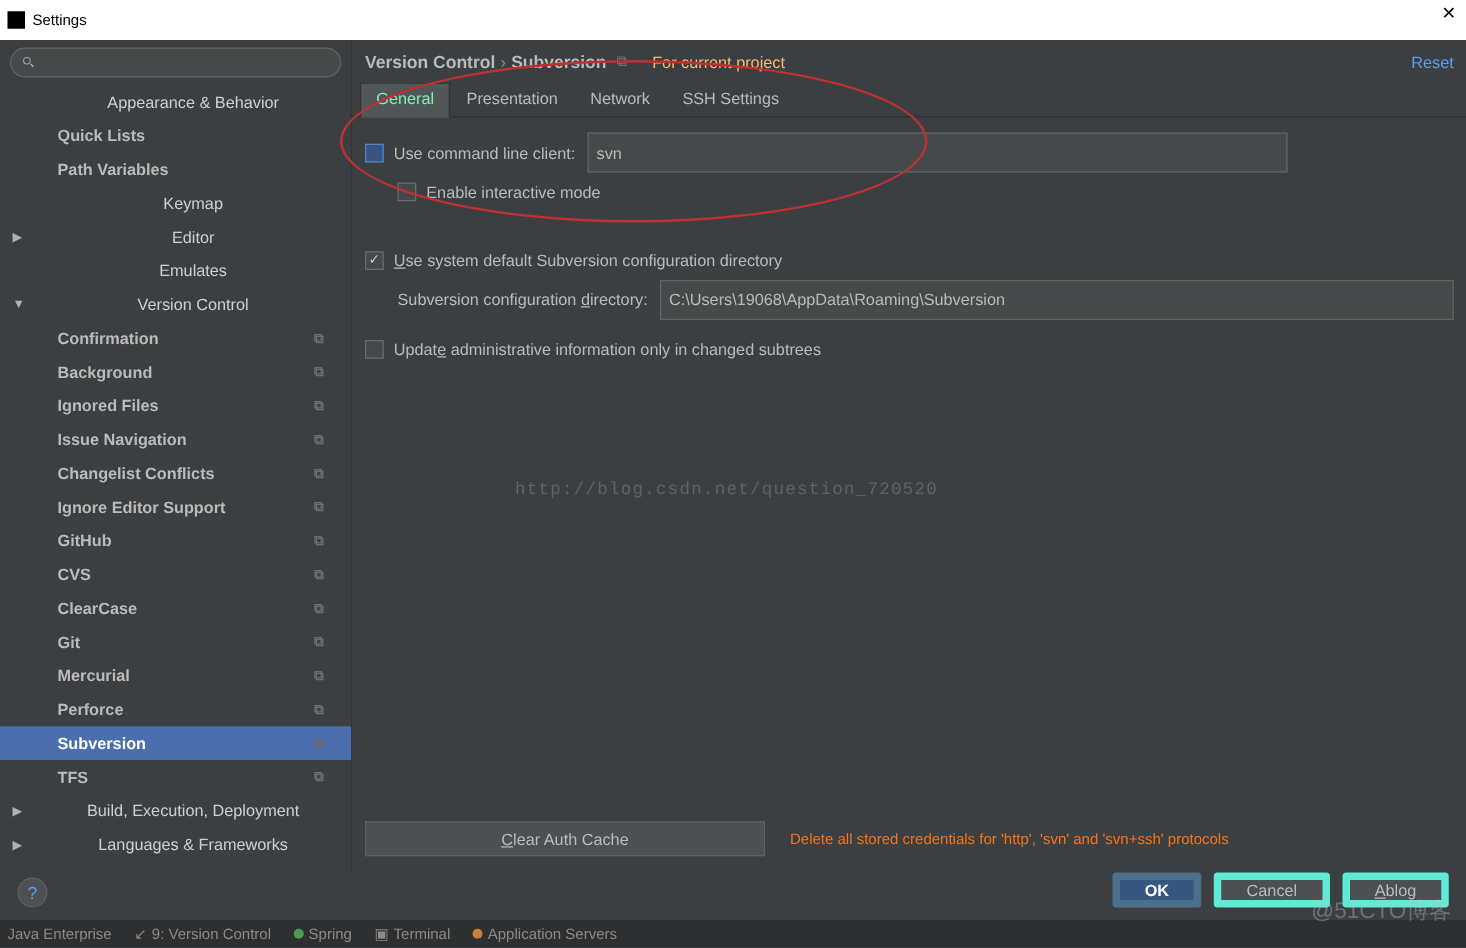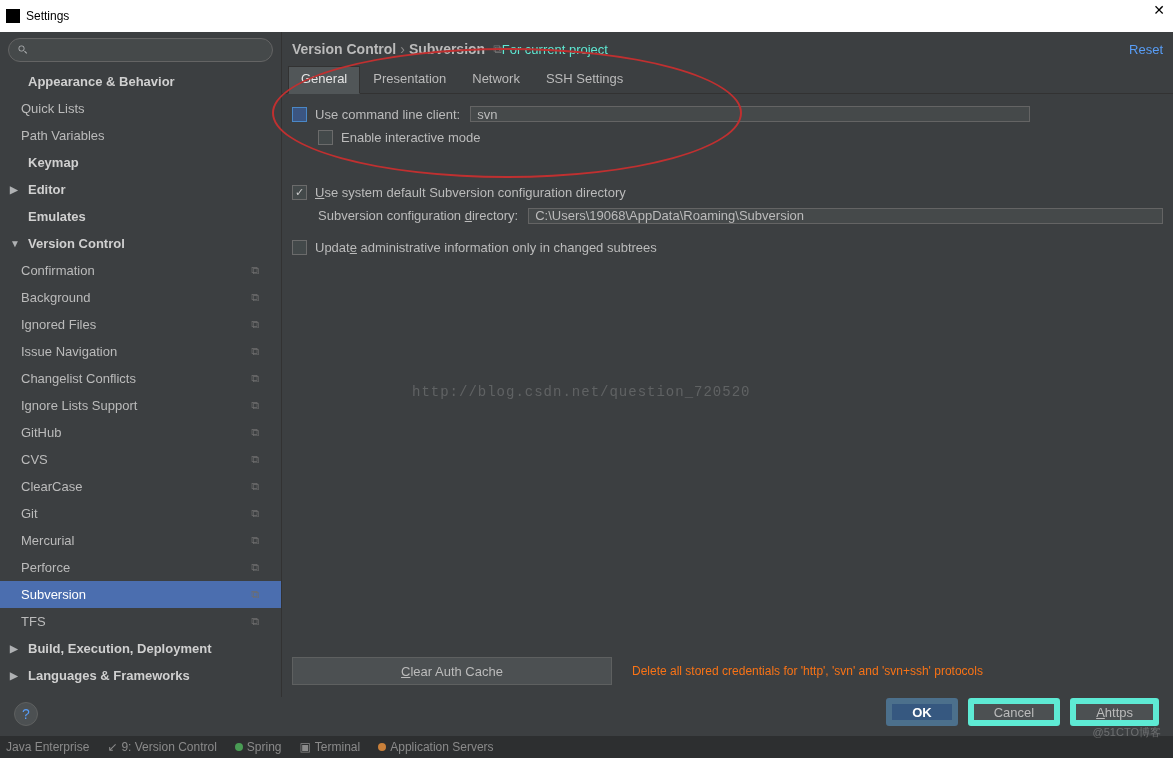--- a/index.html
+++ b/index.html
@@ -11,46 +11,46 @@
 
 .main { display: flex; height: 665px; background: #3c3f41; }
 
 .sidebar { width: 282px; background: #3c3f41; border-right: 1px solid #323232; display: flex; flex-direction: column; }
 .search-wrap { padding: 6px 8px; }
 .search-box { width: 100%; height: 24px; background: #45494a; border: 1px solid #646464; border-radius: 12px; display: flex; align-items: center; padding: 0 8px; }
 .search-box svg { width: 12px; height: 12px; fill: #afb1b3; }
 
 .tree { flex: 1; overflow-y: auto; font-size: 13px; }
 .tree-item { display: flex; align-items: center; height: 27px; padding-left: 28px; cursor: pointer; position: relative; color: #bbbbbb; }
-.tree-item.bold { font-weight: bold; color: #d0d0d0; }
+.tree-item.bold { font-weight: normal; color: #d0d0d0; justify-content: center; }
 .tree-item.level0 { padding-left: 28px; }
-.tree-item.level1 { padding-left: 21px; }
+.tree-item.level1 { padding-left: 46px; font-weight: bold; }
 .tree-item.selected { background: #4b6eaf; color: #fff; }
 .tree-item .arrow { position: absolute; left: 10px; width: 10px; font-size: 10px; color: #afb1b3; }
 .tree-item .copy-icon { position: absolute; right: 22px; color: #6e6e6e; font-size: 11px; }
 
 .content { flex: 1; display: flex; flex-direction: column; background: #3c3f41; }
 .breadcrumb { height: 34px; display: flex; align-items: center; padding: 0 10px; font-size: 14px; }
 .breadcrumb .crumb { color: #bbbbbb; font-weight: bold; }
 .breadcrumb .sep { margin: 0 4px; color: #888; }
 .breadcrumb .scope-icon { margin-left: 8px; color: #787878; font-size: 12px; }
-.breadcrumb .scope-text { margin-left: 0; color: #5eead4; font-size: 13px; }
+.breadcrumb .scope-text { margin-left: 20px; color: #fdba74; font-size: 13px; }
 .breadcrumb .reset { margin-left: auto; color: #589df6; font-size: 13px; cursor: pointer; }
 
 .tabs { display: flex; border-bottom: 1px solid #323232; padding-left: 6px; height: 28px; }
 .tab { padding: 4px 12px; font-size: 13px; color: #bbbbbb; border: 1px solid transparent; border-bottom: none; cursor: pointer; }
-.tab.active { background: #515658; border: 1px solid #323232; border-bottom: 1px solid #515658; color: #e5e5e5; margin-bottom: -1px; }
+.tab.active { background: #515658; border: 1px solid #323232; border-bottom: 1px solid #515658; color: #86efac; margin-bottom: -1px; }
 
 .panel { flex: 1; padding: 12px 10px; overflow: hidden; position: relative; }
 .row { display: flex; align-items: center; margin-bottom: 8px; font-size: 13px; }
 .row.indent { padding-left: 26px; }
 .checkbox { width: 15px; height: 15px; border: 1px solid #6b6b6b; background: #43494a; margin-right: 8px; display: inline-flex; align-items: center; justify-content: center; flex-shrink: 0; }
 .checkbox.checked::after { content: "✓"; color: #ccc; font-size: 11px; line-height: 1; }
 .checkbox.blue { border-color: #4a88c7; background: #3b5581; }
-.text-input { background: #45494a; border: 1px solid #646464; color: #bbbbbb; height: 16px; padding: 0 6px; font-size: 13px; }
+.text-input { background: #45494a; border: 1px solid #646464; color: #bbbbbb; height: 32px; padding: 0 6px; font-size: 13px; }
 .text-input.svn { margin-left: 10px; width: 560px; }
 .desc { font-size: 13px; color: #8a8a8a; padding-left: 26px; line-height: 1.5; margin-bottom: 12px; }
 .config-label { margin-right: 10px; }
 .config-input { flex: 1; }
 .underline { text-decoration: underline; }
 
 .watermark { position: absolute; left: 130px; top: 290px; font-family: "Courier New", monospace; font-size: 14px; color: rgba(180,180,180,0.3); letter-spacing: 1px; }
 
 .clear-row { display: flex; align-items: center; gap: 20px; position: absolute; bottom: 12px; left: 10px; right: 10px; }
 .clear-btn { width: 320px; height: 28px; background: #4c5052; border: 1px solid #5e6060; color: #bbbbbb; font-size: 13px; cursor: pointer; }
@@ -63,21 +63,21 @@
 .help-btn { position: absolute; bottom: 32px; left: 14px; width: 24px; height: 24px; border-radius: 50%; background: #4c5052; border: 1px solid #5e6060; color: #589df6; font-size: 14px; display: flex; align-items: center; justify-content: center; cursor: pointer; }
 
 .statusbar { position: absolute; bottom: 0; left: 0; right: 0; height: 22px; background: #2d2f30; display: flex; align-items: center; font-size: 12px; color: #8a8a8a; padding: 0 6px; gap: 18px; }
 .statusbar .item { display: flex; align-items: center; gap: 4px; }
 .statusbar .dot { width: 8px; height: 8px; border-radius: 50%; display: inline-block; }
 .statusbar .green { background: #499c54; }
 .statusbar .orange { background: #c9803a; }
 
 .ellipse-annot { position: absolute; left: 272px; top: 48px; width: 470px; height: 130px; border: 2px solid #c03030; border-radius: 50%; pointer-events: none; z-index: 50; }
 
-.cto-mark { position: absolute; right: 12px; bottom: 18px; font-size: 11px; color: rgba(200,200,200,0.35); }
+.cto-mark { position: absolute; right: 12px; bottom: 18px; font-size: 18px; color: rgba(200,200,200,0.35); }
 </style>
 </head>
 <body>
 
 <div class="titlebar">
   <span class="app-icon"></span>
   <span>Settings</span>
   <span class="close-x">✕</span>
 </div>
 
@@ -129,21 +129,21 @@
         </div>
         <div class="tree-item level1">
           <span>Issue Navigation</span>
           <span class="copy-icon">⧉</span>
         </div>
         <div class="tree-item level1">
           <span>Changelist Conflicts</span>
           <span class="copy-icon">⧉</span>
         </div>
         <div class="tree-item level1">
-          <span>Ignore Lists Support</span>
+          <span>Ignore Editor Support</span>
           <span class="copy-icon">⧉</span>
         </div>
         <div class="tree-item level1">
           <span>GitHub</span>
           <span class="copy-icon">⧉</span>
         </div>
         <div class="tree-item level1">
           <span>CVS</span>
           <span class="copy-icon">⧉</span>
         </div>
@@ -242,21 +242,21 @@
   </div>
 </div>
 
 <div class="ellipse-annot"></div>
 
 <div class="help-btn">?</div>
 
 <div class="dialog-buttons">
   <button class="dlg-btn primary">OK</button>
   <button class="dlg-btn">Cancel</button>
-  <button class="dlg-btn"><span class="underline">A</span><span>https</span></button>
+  <button class="dlg-btn"><span class="underline">A</span><span>blog</span></button>
 </div>
 
 <div class="statusbar">
   <span class="item">
       <span>Java Enterprise</span>
     </span>
   <span class="item">↙ <span>9: Version Control</span></span>
   <span class="item">
       <span class="dot green"></span>
       <span>Spring</span>

